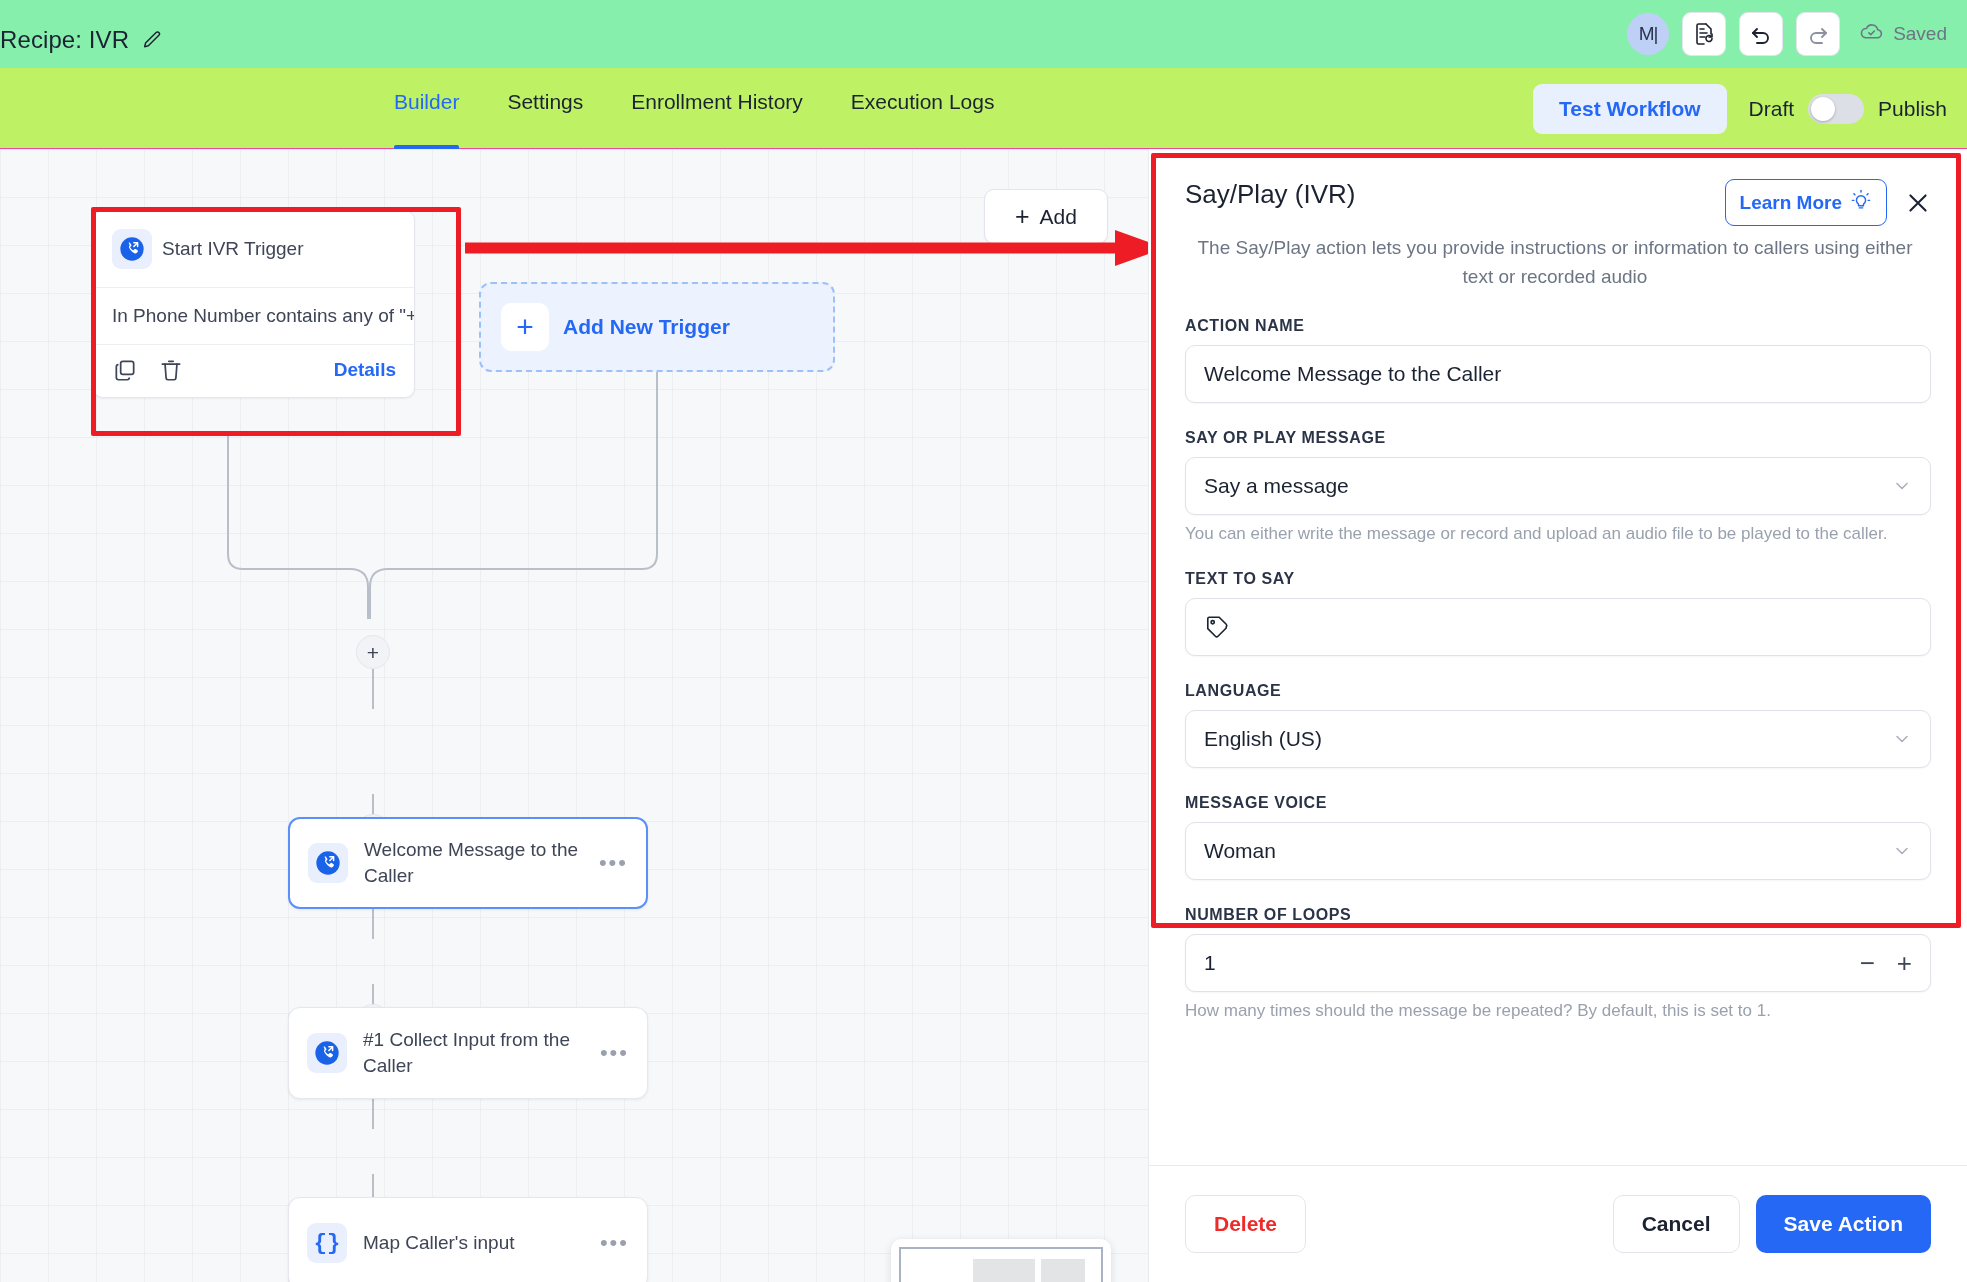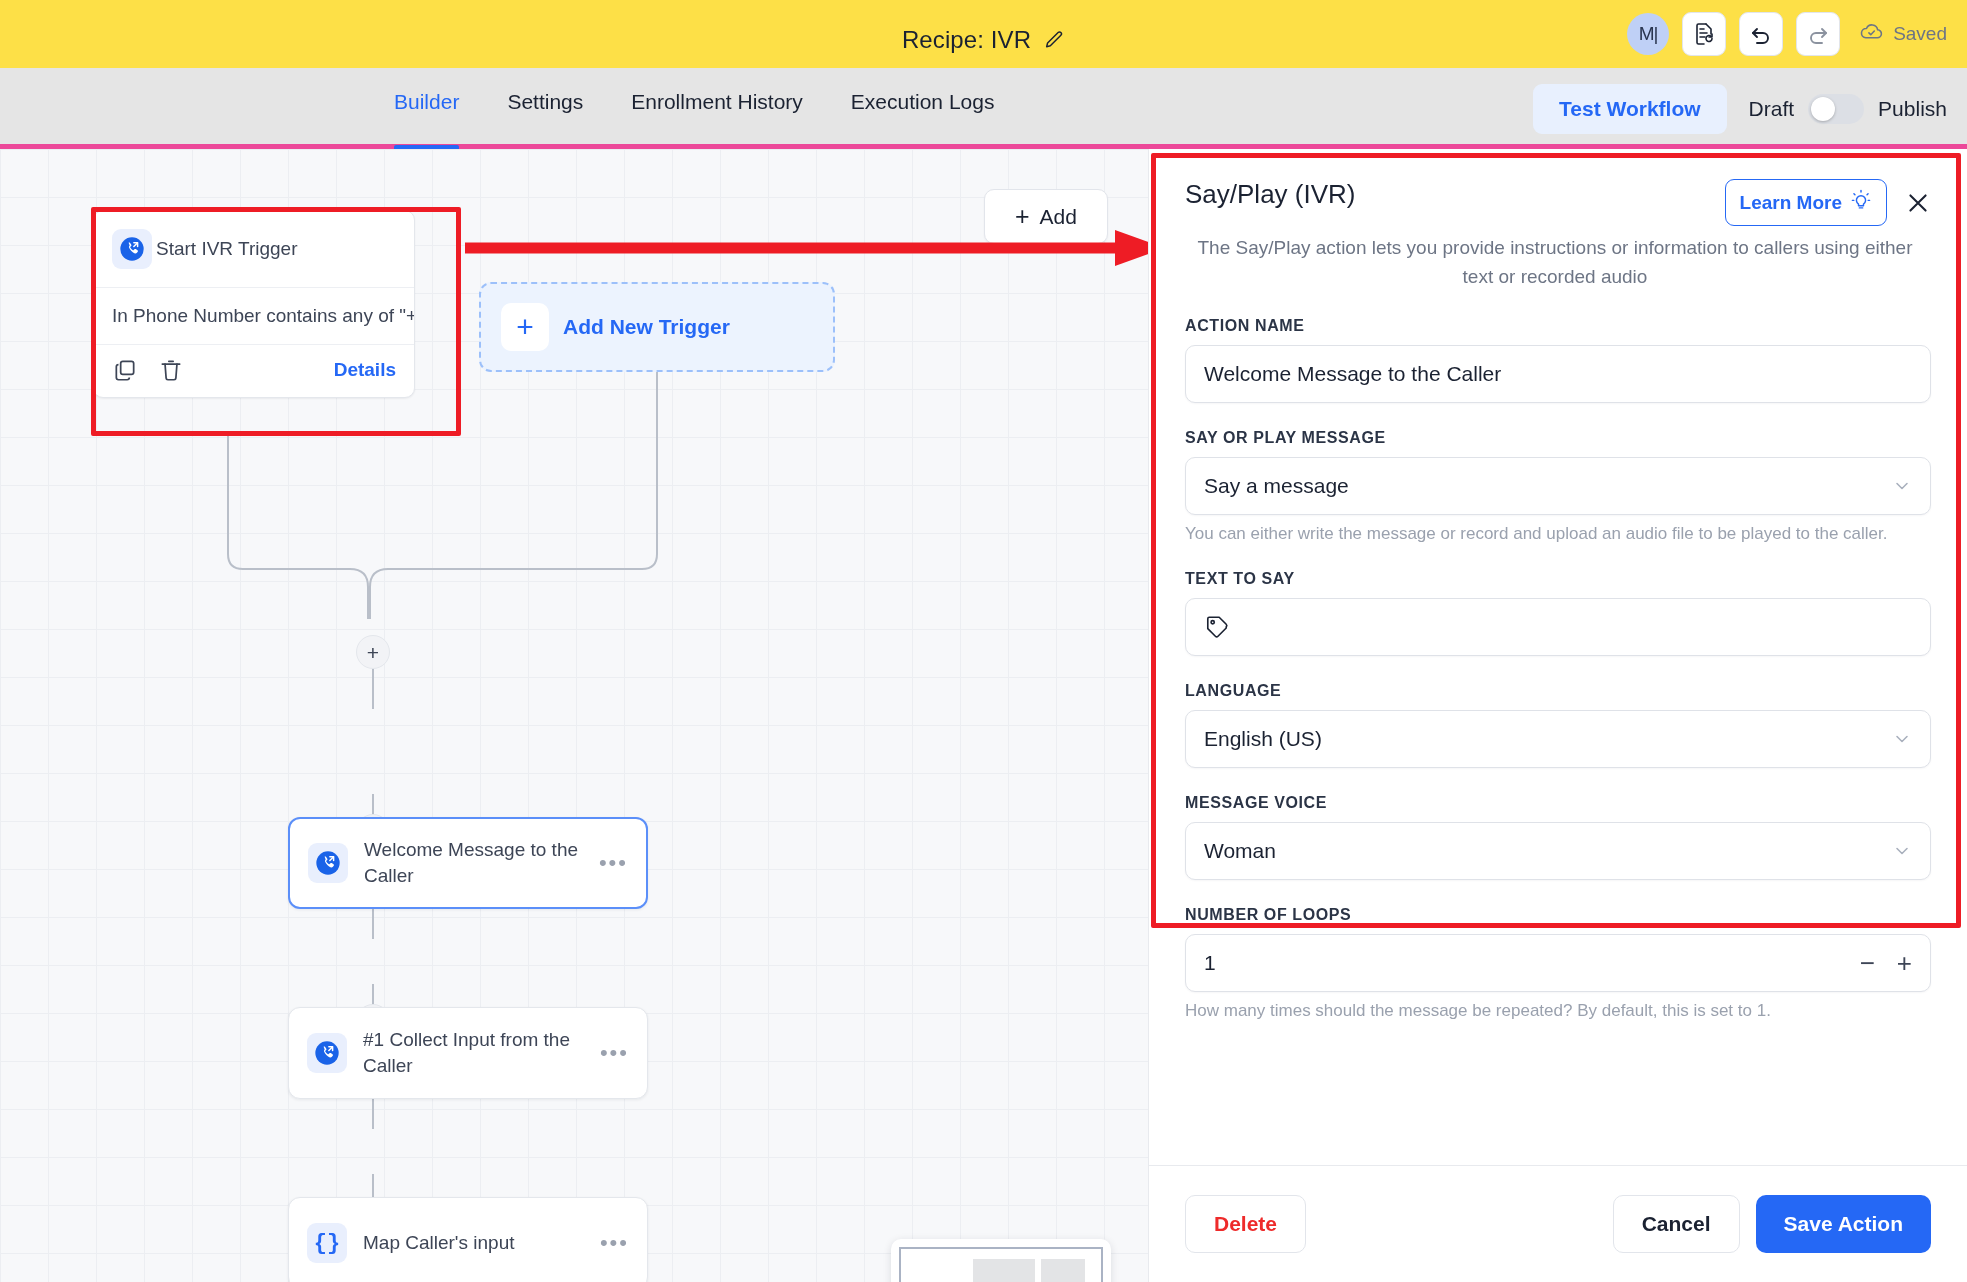--- a/index.html
+++ b/index.html
@@ -7,22 +7,22 @@
     width: 1967px; height: 1282px;
     font-family: "Liberation Sans", sans-serif;
     background: #ffffff;
     overflow: hidden;
   }
   .app { position: relative; width: 1967px; height: 1282px; }
 
   
   .topbar {
     position: absolute; left: 0; top: 0; width: 1967px; height: 80px;
-    background: #fde047; border-bottom: 1px solid #e8eaee;
-    display: flex; align-items: center; justify-content: center;
+    background: #86efac; border-bottom: 1px solid #e8eaee;
+    display: flex; align-items: center; justify-content: flex-start;
   }
   .title-wrap { display: flex; align-items: center; gap: 12px; }
   .recipe-title { font-size: 24px; color: #1b2232; font-weight: 400; letter-spacing: .1px; }
   .pencil-icon { width: 22px; height: 22px; color: #1b2232; display: block; }
 
   .topbar-right {
     position: absolute; right: 20px; top: 0; height: 68px;
     display: flex; align-items: center; gap: 13px;
   }
   .avatar {
@@ -37,21 +37,21 @@
     display: flex; align-items: center; justify-content: center;
     color: #1b2232;
   }
   .icon-btn svg { width: 24px; height: 24px; }
   .saved { display: flex; align-items: center; gap: 9px; color: #6d7585; font-size: 19px; margin-left: 6px;}
   .saved svg { width: 25px; height: 25px; }
 
   
   .tabbar {
     position: absolute; left: 0; top: 68px; width: 1967px; height: 81px;
-    background: #e5e5e5; border-bottom: 5px solid #ec4899;
+    background: #bef264; border-bottom: 1px solid #ec4899;
   }
   .tabs { position: absolute; left: 370px; top: 0; display: flex; gap: 0; height: 81px; align-items: flex-start;}
   .tab {
     font-size: 21px; color: #1b2232; padding: 22px 24px 0 24px;
     position: relative; height: 81px; white-space: nowrap;
   }
   .tab.active { color: #2568f5; }
   .tab.active::after {
     content: ""; position: absolute; left: 24px; right: 24px; bottom: 0;
     height: 4px; background: #2568f5; border-radius: 2px 2px 0 0;
@@ -97,21 +97,21 @@
   }
   .add-btn .plus { font-size: 25px; line-height: 1; font-weight: 300; }
 
   
   .trigger-card {
     position: absolute; left: 93px; top: 210px; width: 322px;
     background: #fff; border: 1px solid #e4e7ec; border-radius: 10px;
     box-shadow: 0 1px 2px rgba(16,24,40,.06);
     overflow: hidden;
   }
-  .trigger-head { display: flex; align-items: center; gap: 4px; padding: 18px 18px; }
+  .trigger-head { display: flex; align-items: center; gap: 10px; padding: 18px 18px; }
   .node-icon {
     width: 40px; height: 40px; border-radius: 9px; background: #e9effd;
     display: flex; align-items: center; justify-content: center; flex: 0 0 auto;
   }
   .node-icon svg { width: 28px; height: 28px; }
   .node-icon .brace { color: #2568f5; font-size: 22px; font-weight: bold; font-family: "Liberation Mono", monospace; }
   .trigger-head-label { font-size: 19px; color: #3d4556; }
   .trigger-cond {
     padding: 17px 18px; font-size: 19px; color: #3d4556;
     border-top: 1px solid #edeff3; white-space: nowrap; overflow: hidden;

